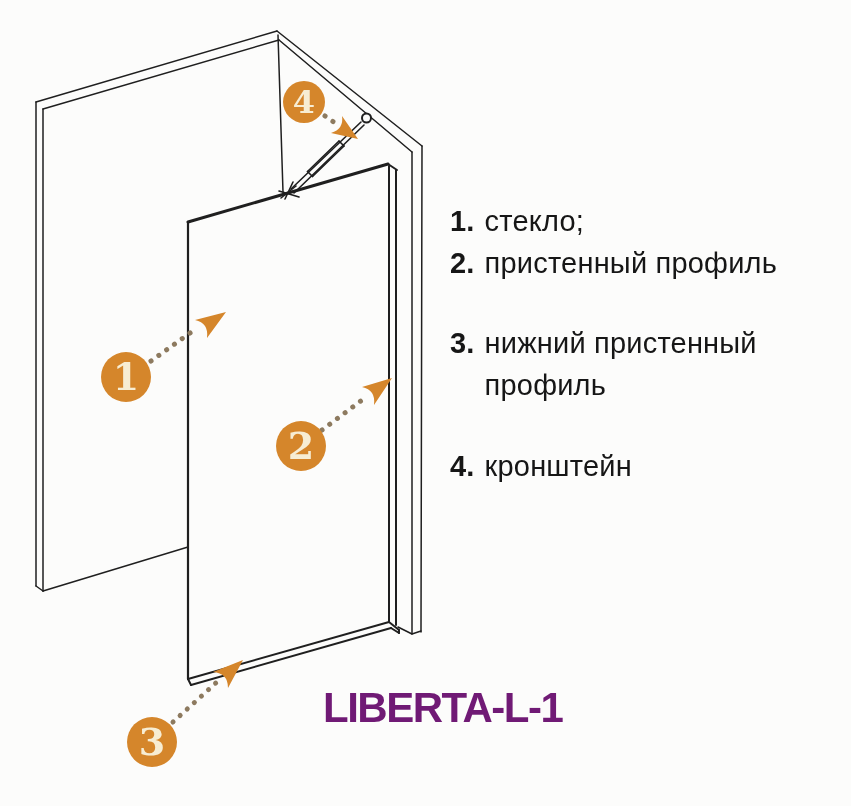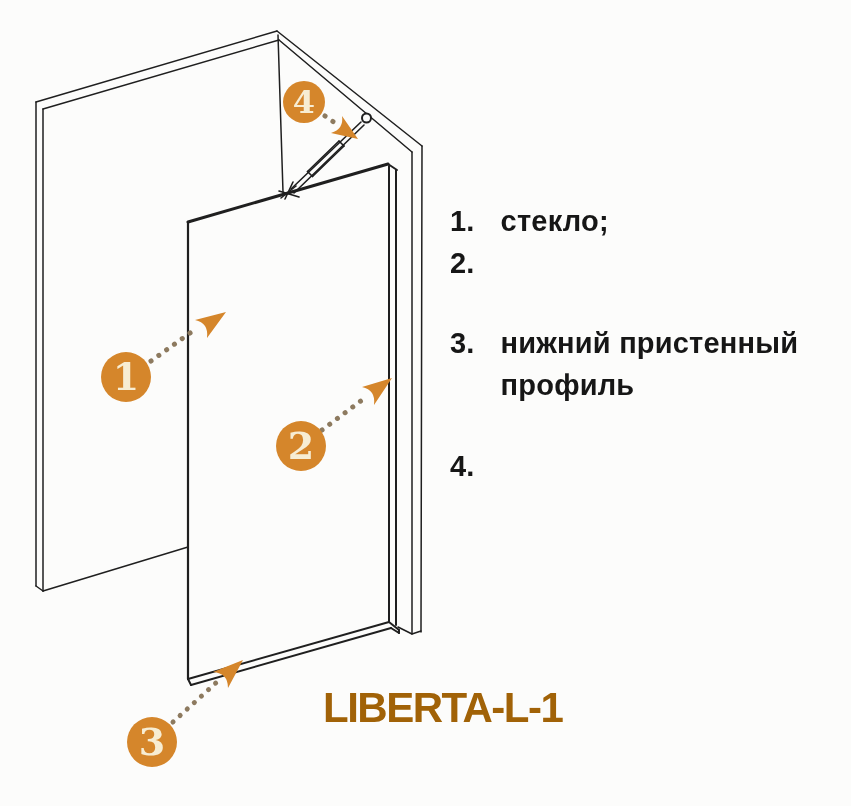--- a/index.html
+++ b/index.html
@@ -5,29 +5,29 @@
   html,body{margin:0;padding:0;background:#ffffff;}
   .stage{
     position:relative;width:851px;height:806px;background:#fcfcfb;overflow:hidden;
     font-family:"Liberation Sans",sans-serif;
   }
   .stage svg{position:absolute;left:0;top:0;}
   .legend{position:absolute;left:450px;top:0;width:380px;color:#161616;}
   .legend-item{position:absolute;display:flex;align-items:flex-start;
     font-size:29px;line-height:42px;letter-spacing:0.2px;}
   .legend-num{font-weight:700;margin-right:10px;white-space:nowrap;}
-  .legend-text{font-weight:700;margin-left:16px;}
+  .legend-text{font-weight:400;}
   .li-1{top:200px;left:0;}
   .li-2{top:242px;left:0;}
   .li-3{top:322px;left:0;width:380px;}
   .li-3 .legend-text{width:345px;}
   .li-4{top:445px;left:0;}
   .product-title{
     position:absolute;left:323px;top:684px;width:300px;
-    font-size:42px;font-weight:700;letter-spacing:-1.5px;color:#a16207;
+    font-size:42px;font-weight:700;letter-spacing:-1.5px;color:#701a75;
     white-space:nowrap;
   }
   .callout-num{
     font-family:"DejaVu Serif",serif;font-weight:700;fill:#f7edd3;
   }
 </style>
 </head>
 <body>
 
 <div class="stage">
@@ -118,25 +118,27 @@
     </g>
   </svg>
 
   <div class="legend">
     <div class="legend-item li-1">
       <span class="legend-num">1.</span>
       <span class="legend-text">стекло;</span>
     </div>
     <div class="legend-item li-2">
       <span class="legend-num">2.</span>
+      <span class="legend-text">пристенный профиль</span>
     </div>
     <div class="legend-item li-3">
       <span class="legend-num">3.</span>
       <span class="legend-text">нижний пристенный профиль</span>
     </div>
     <div class="legend-item li-4">
       <span class="legend-num">4.</span>
+      <span class="legend-text">кронштейн</span>
     </div>
   </div>
 
   <div class="product-title">LIBERTA-L-1</div>
 
 </div>
 
 </body></html>

